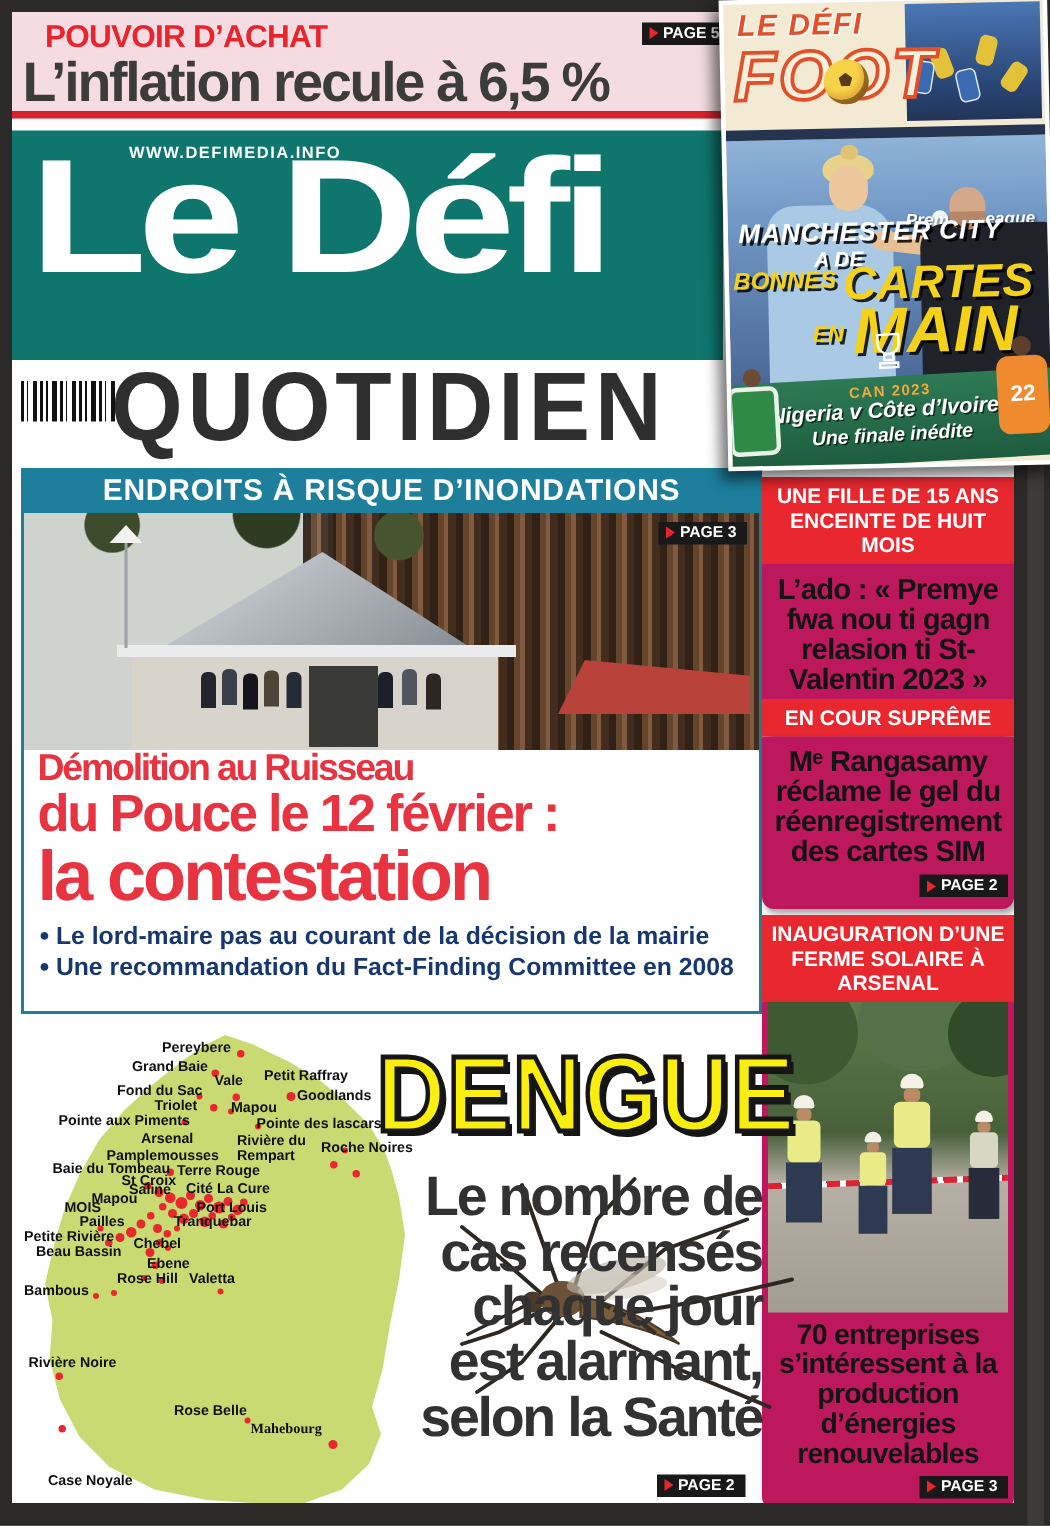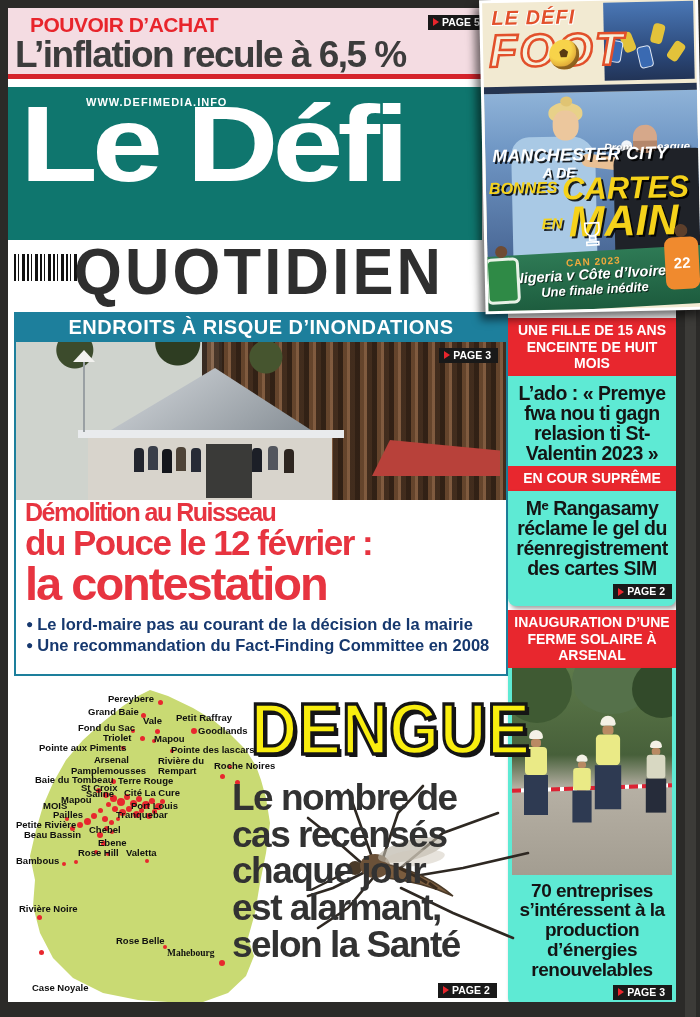--- a/index.html
+++ b/index.html
@@ -57,21 +57,21 @@
   .hl1{font-size:25px;margin-top:0;}
   .hl2{font-size:35px;}
   .hl3{font-size:47px;letter-spacing:-2px;}
   .bullets{margin:7px 0 0 10px;}
   .bullet{font-size:16.5px;font-weight:900;color:#16386e;line-height:1.28;}
   .bdot{font-size:12px;vertical-align:2px;margin-right:4px;}
 
   
   .rblock{position:absolute;left:500px;width:168px;}
   .rhead{background:#e8272e;color:#fff;font-weight:900;font-size:14px;line-height:1.18;text-align:center;padding:4px 3px;}
-  .rbody{background:#5eead4;border-radius:0 0 8px 8px;box-shadow:2px 3px 4px rgba(0,0,0,.35);
+  .rbody{background:#be185d;border-radius:0 0 8px 8px;box-shadow:2px 3px 4px rgba(0,0,0,.35);
          color:#141414;font-weight:900;text-align:center;padding:7px 2px 6px;}
   .rtext{font-size:19.5px;line-height:1.04;letter-spacing:-.5px;}
   .rbadge{text-align:right;margin-top:3px;padding-right:2px;}
   .rphoto{position:relative;height:207px;margin:0 2px;overflow:hidden;
     background:linear-gradient(180deg,#5e7a4a 0%,#47603a 42%,#b6b0a4 58%,#a39d91 100%);}
   .rphoto .blob{position:absolute;border-radius:50%;}
   .fig{position:absolute;}
   .hat{width:14px;height:9px;background:#f4f1e6;border-radius:7px 7px 2px 2px;margin:0 auto;}
   .face{width:10px;height:8px;background:#b98a63;border-radius:3px;margin:0 auto;}
   .vest{width:22px;height:28px;background:#eaea86;border-radius:4px;margin:0 auto;}
@@ -80,21 +80,21 @@
     background:repeating-linear-gradient(90deg,#d23 0 9px,#fff 9px 13px);}
 
   
   .mapsvg{position:absolute;left:0;top:670px;z-index:1;}
   .maplayer{position:absolute;left:0;top:0;width:500px;height:994px;z-index:3;pointer-events:none;}
   .map-label{position:absolute;font-size:9.5px;font-weight:bold;color:#101010;line-height:1.05;white-space:pre-line;}
   .dot{position:absolute;background:#e8272e;border-radius:50%;}
   .dengue-title{position:absolute;left:243px;top:680px;z-index:5;font-size:64px;font-weight:900;color:#f9ee0f;
      letter-spacing:1px;-webkit-text-stroke:3px #151515;text-shadow:3px 3px 0 #151515;transform:scaleY(1.12);transform-origin:top left;}
   .mossvg{position:absolute;left:295px;top:770px;z-index:4;}
-  .dtext{position:absolute;left:224px;top:772px;width:276px;z-index:6;text-align:left;
+  .dtext{position:absolute;left:224px;top:772px;width:276px;z-index:6;text-align:right;
      font-size:37px;font-weight:900;color:#323232;letter-spacing:-1.5px;line-height:.99;}
   .dbadge{position:absolute;left:430px;top:975px;z-index:7;}
 
   
   .foot{position:absolute;left:479px;top:-2px;width:219px;height:314px;background:#fff;padding:3px;box-sizing:border-box;
         transform:rotate(-1.2deg);transform-origin:50% 0;box-shadow:-5px 6px 9px rgba(0,0,0,.55);z-index:10;}
   .finner{position:relative;width:100%;height:100%;overflow:hidden;background:#f2ead2;}
   .fl1{position:absolute;left:9px;top:4px;z-index:3;font-size:20px;font-weight:900;font-style:italic;color:#e2502b;
        letter-spacing:1px;text-shadow:1px 1px 0 #fff,-1px 1px 0 #fff;}
   .fl2{position:absolute;left:6px;top:21px;z-index:3;font-size:46px;font-weight:900;font-style:italic;color:#f6f0dc;

